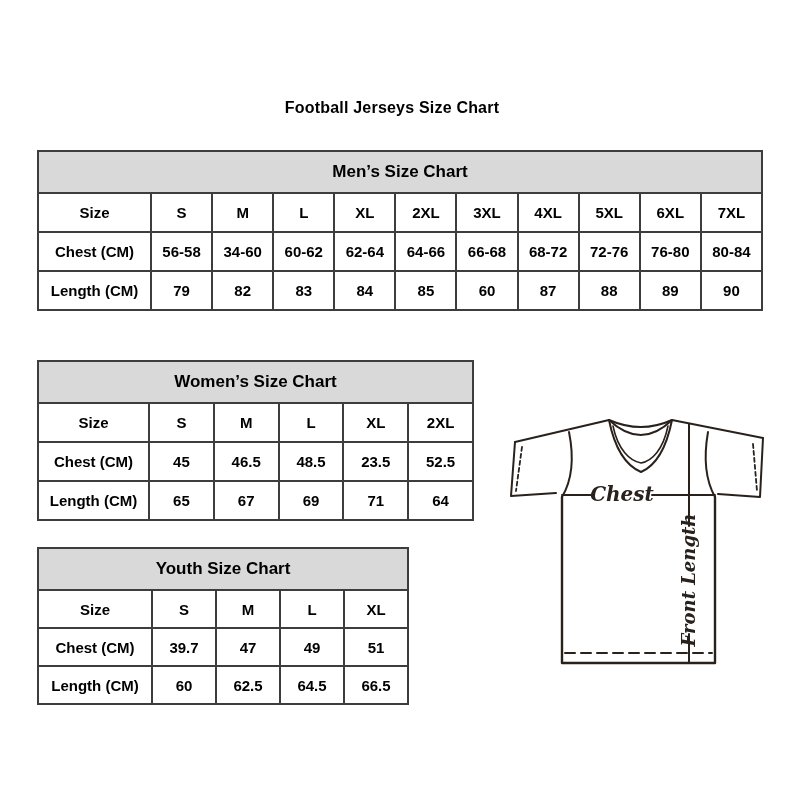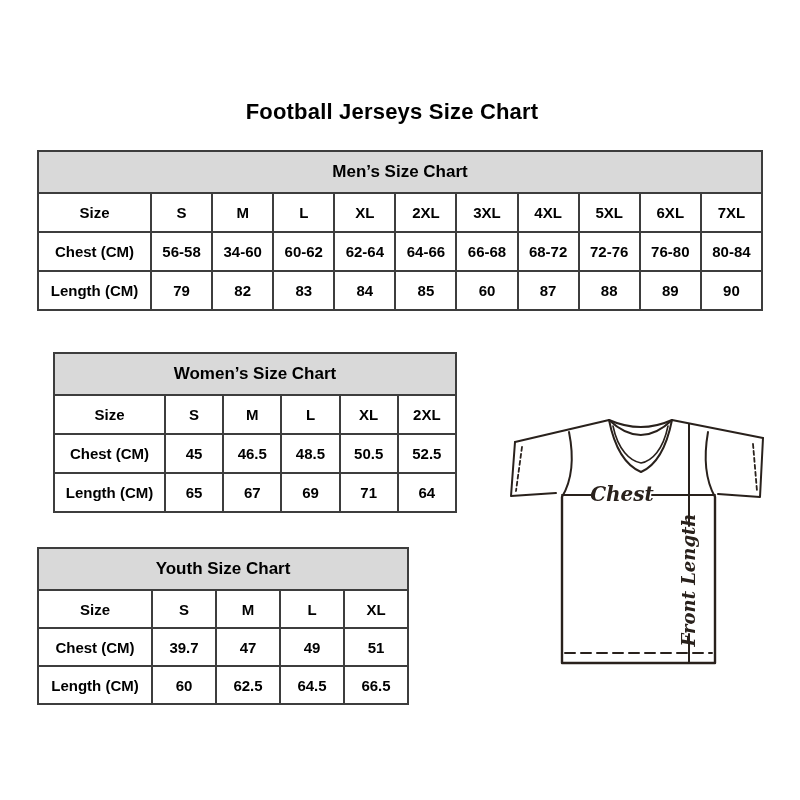--- a/index.html
+++ b/index.html
@@ -3,38 +3,38 @@
 <meta charset="utf-8">
 <style>
   html,body{margin:0;padding:0;}
   body{
     width:800px;height:800px;position:relative;background:#ffffff;
     font-family:"Liberation Sans", sans-serif;color:#000;
     overflow:hidden;
   }
   #title{
     position:absolute;top:99px;left:0;width:784px;text-align:center;
-    font-size:22px;font-weight:bold;letter-spacing:.2px;
+    font-size:16px;font-weight:bold;letter-spacing:.2px;
   }
   .tablewrap{position:absolute;}
   table{
     border-collapse:collapse;table-layout:fixed;width:100%;
     font-family:"Liberation Sans", sans-serif;
   }
   th,td{
     border:2px solid #3d3d3d;text-align:center;vertical-align:middle;
     font-weight:bold;font-size:15px;padding:0;color:#000;
     overflow:hidden;white-space:nowrap;
   }
   tr.titlerow th{
     background:#d9d9d9;font-size:17px;height:40px;
   }
   #mens-wrap{left:37px;top:150px;width:726px;}
   #mens-wrap tbody tr{height:39px;}
-  #womens-wrap{left:37px;top:352px;width:404px;margin-left:16px;}
+  #womens-wrap{left:37px;top:360px;width:437px;}
   #womens-wrap tbody tr{height:39px;}
   #youth-wrap{left:37px;top:547px;width:372px;}
   #youth-wrap tbody tr{height:38px;}
   #jersey{position:absolute;left:505px;top:400px;}
   .jersey-label{
     font-family:"DejaVu Serif", serif;
     font-style:italic;font-weight:bold;fill:#29211c;
   }
 </style>
 </head>
@@ -113,21 +113,21 @@
           <td>M</td>
           <td>L</td>
           <td>XL</td>
           <td>2XL</td>
         </tr>
         <tr>
           <th>Chest (CM)</th>
           <td>45</td>
           <td>46.5</td>
           <td>48.5</td>
-          <td>50.5</td>
+          <td>23.5</td>
           <td>52.5</td>
         </tr>
         <tr>
           <th>Length (CM)</th>
           <td>65</td>
           <td>67</td>
           <td>69</td>
           <td>71</td>
           <td>64</td>
         </tr>

